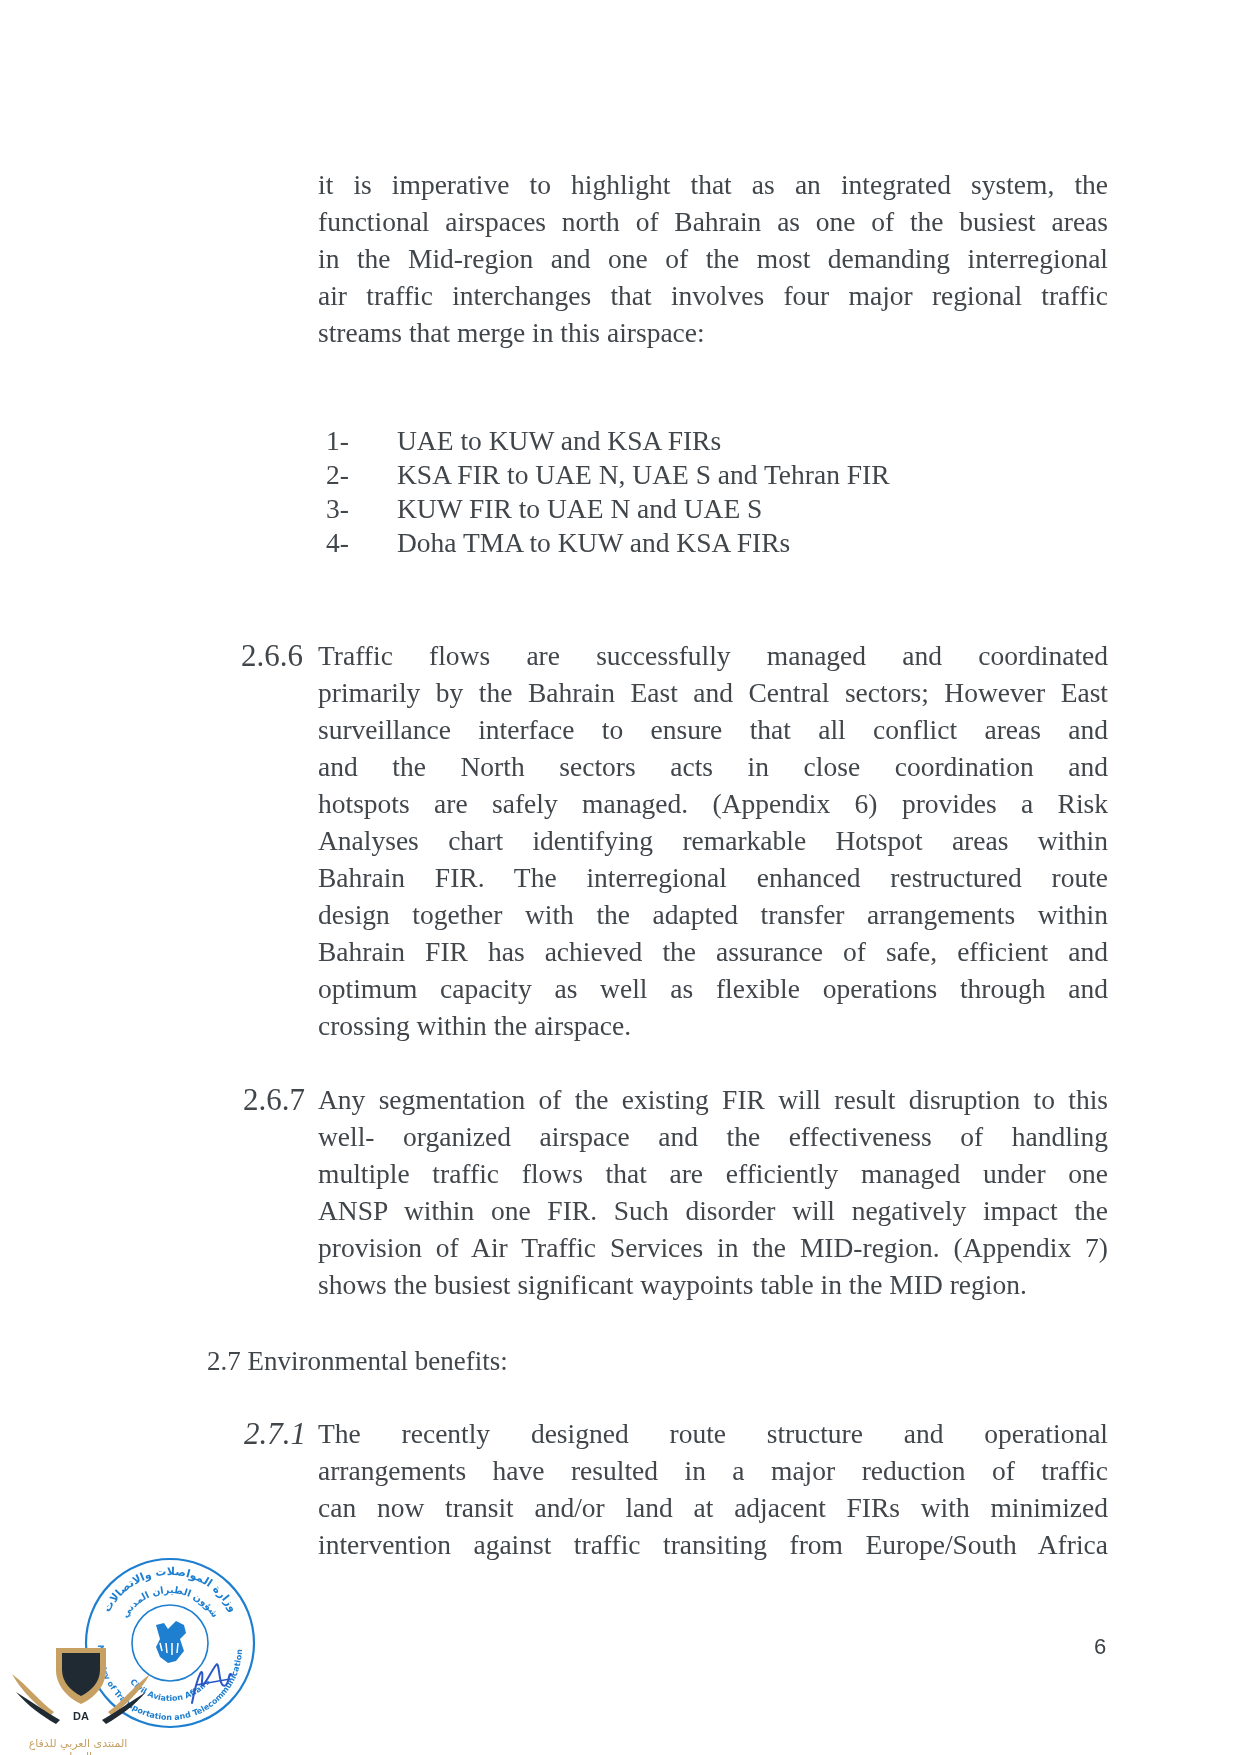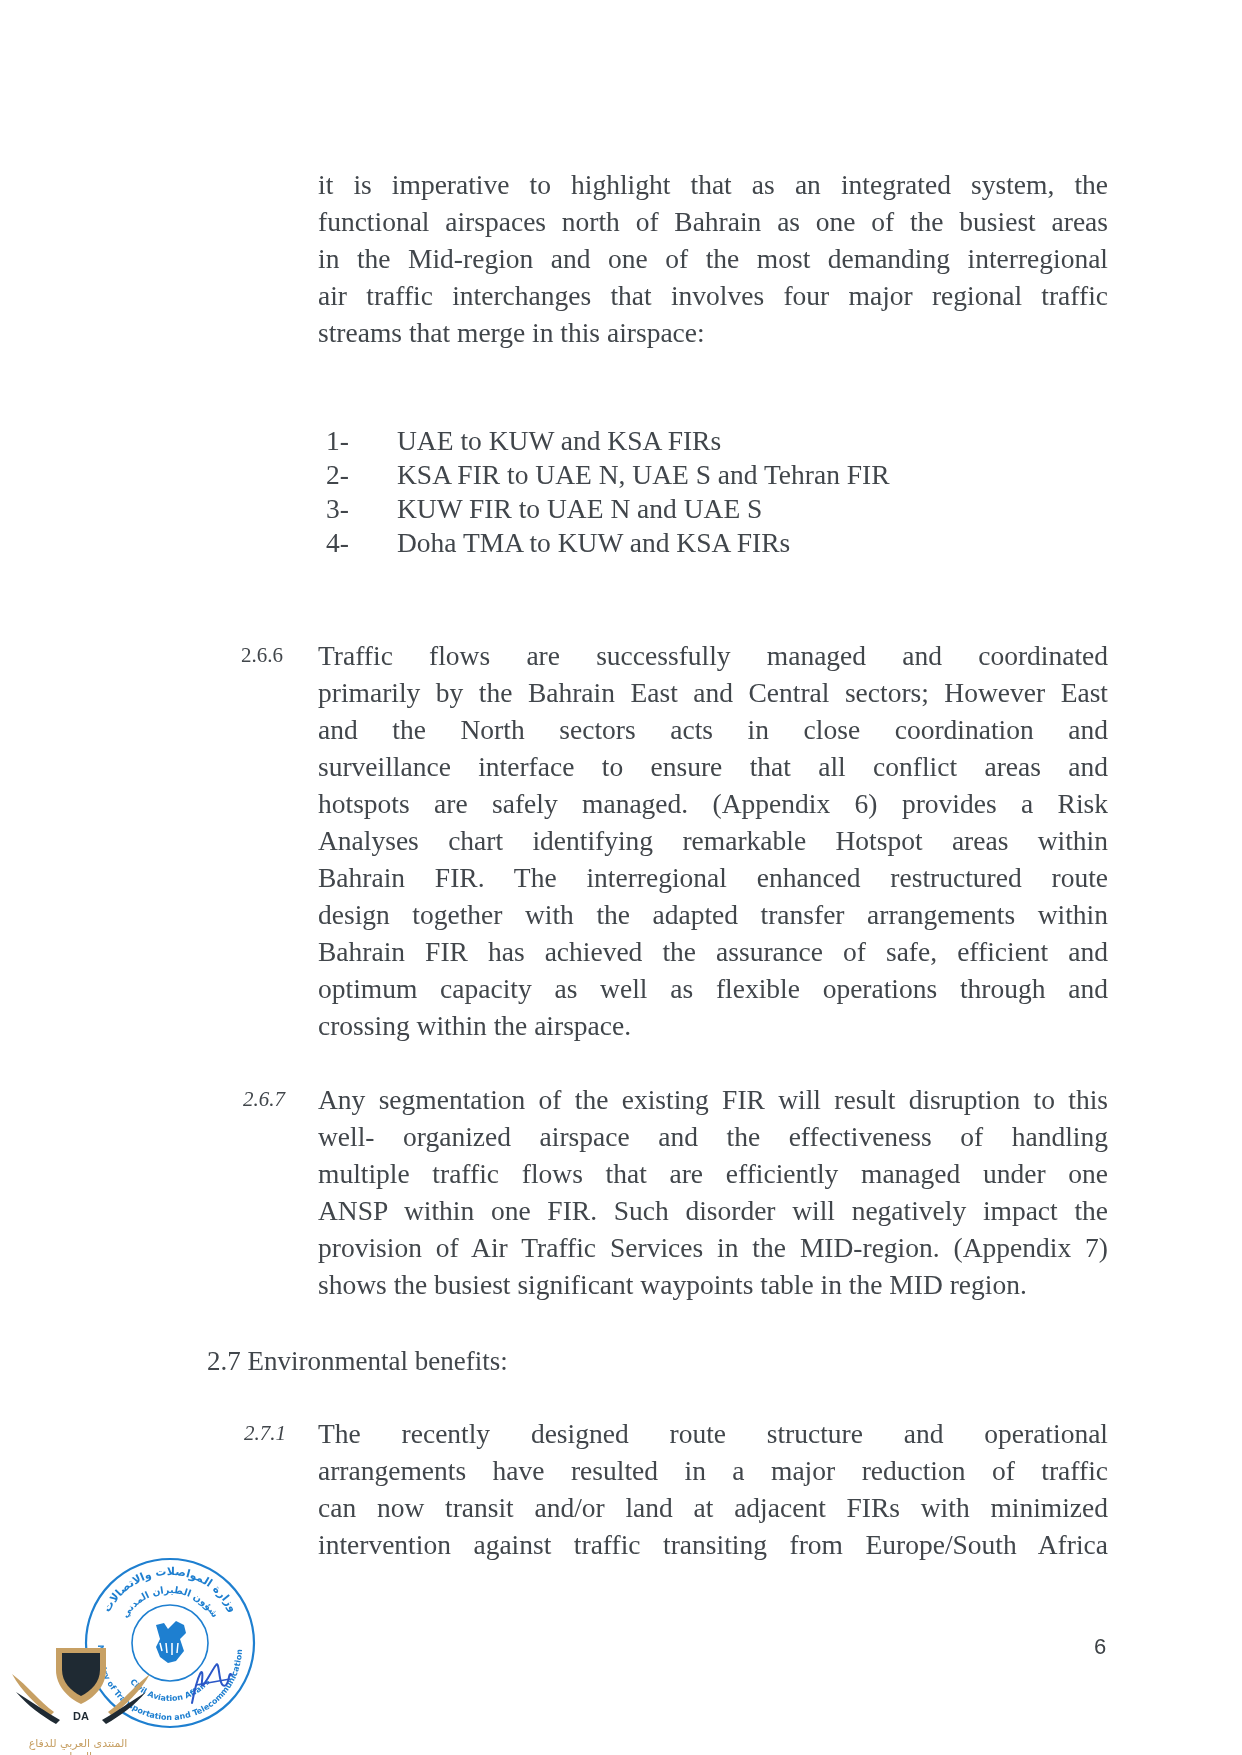--- a/index.html
+++ b/index.html
@@ -3,21 +3,21 @@
 <meta charset="utf-8">
 <style>
   html, body { margin: 0; padding: 0; background: #ffffff; }
   body { width: 1242px; height: 1755px; position: relative; overflow: hidden;
          font-family: "Liberation Serif", "DejaVu Serif", serif; color: #41464b; }
   .page { position: absolute; left: 0; top: 0; width: 1242px; height: 1503px; background: #fff; }
   .para { position: absolute; font-size: 27.5px; line-height: 37px; text-align: justify; text-align-last: left; }
   .para .line { display: block; text-align: justify; text-align-last: justify; white-space: nowrap; height: 37px; }
   .para .line.last { text-align-last: left; }
   .intro { left: 318px; top: 166px; width: 790px; }
-  .sec-num { position: absolute; font-size: 21px; line-height: 37px; }
+  .sec-num { position: absolute; font-size: 31px; line-height: 37px; }
   .list { position: absolute; left: 326px; top: 424px; font-size: 27.5px; }
   .list-row { height: 34px; line-height: 34px; position: relative; white-space: nowrap; }
   .list-marker { position: absolute; left: 0; }
   .list-text { position: absolute; left: 71px; }
   .heading { position: absolute; left: 207px; top: 1343px; font-size: 27px; line-height: 37px; white-space: nowrap; }
   .page-number { position: absolute; left: 1094px; top: 1634px; font-family: "Liberation Sans", sans-serif; font-size: 22px; color: #3d4246; }
   .stamp { position: absolute; left: 80px; top: 1553px; width: 180px; height: 180px; }
   .logo { position: absolute; left: 6px; top: 1640px; width: 150px; height: 115px; }
   .logo-title { position: absolute; left: 8px; top: 1758px; width: 140px; text-align: center;
                 font-family: Liberation Sans, sans-serif; font-weight: bold; font-size: 10.5px; color: #2a2f3a; letter-spacing: 0.2px; }
@@ -53,32 +53,32 @@
     <div class="list-row">
       <span class="list-marker">4-</span>
       <span class="list-text">Doha TMA to KUW and KSA FIRs</span>
     </div>
   </div>
 
   <span class="sec-num" style="left:241px; top:637px;">2.6.6</span>
   <div class="para" style="left:318px; top:637px; width:790px;">
     <span class="line">Traffic flows are successfully managed and coordinated</span>
     <span class="line">primarily by the Bahrain East and Central sectors; However East</span>
+    <span class="line">surveillance interface to ensure that all conflict areas and</span>
     <span class="line">and the North sectors acts in close coordination and</span>
-    <span class="line">surveillance interface to ensure that all conflict areas and</span>
     <span class="line">hotspots are safely managed. (Appendix 6) provides a Risk</span>
     <span class="line">Analyses chart identifying remarkable Hotspot areas within</span>
     <span class="line">Bahrain FIR. The interregional enhanced restructured route</span>
     <span class="line">design together with the adapted transfer arrangements within</span>
     <span class="line">Bahrain FIR has achieved the assurance of safe, efficient and</span>
     <span class="line">optimum capacity as well as flexible operations through and</span>
     <span class="line last">crossing within the airspace.</span>
   </div>
 
-  <span class="sec-num" style="left:243px; top:1081px;font-style:italic;">2.6.7</span>
+  <span class="sec-num" style="left:243px; top:1081px;">2.6.7</span>
   <div class="para" style="left:318px; top:1081px; width:790px;">
     <span class="line">Any segmentation of the existing FIR will result disruption to this</span>
     <span class="line">well- organized airspace and the effectiveness of handling</span>
     <span class="line">multiple traffic flows that are efficiently managed under one</span>
     <span class="line">ANSP within one FIR. Such disorder will negatively impact the</span>
     <span class="line">provision of Air Traffic Services in the MID-region. (Appendix 7)</span>
     <span class="line last">shows the busiest significant waypoints table in the MID region.</span>
   </div>
 
   <span class="heading">2.7 Environmental benefits:</span>

